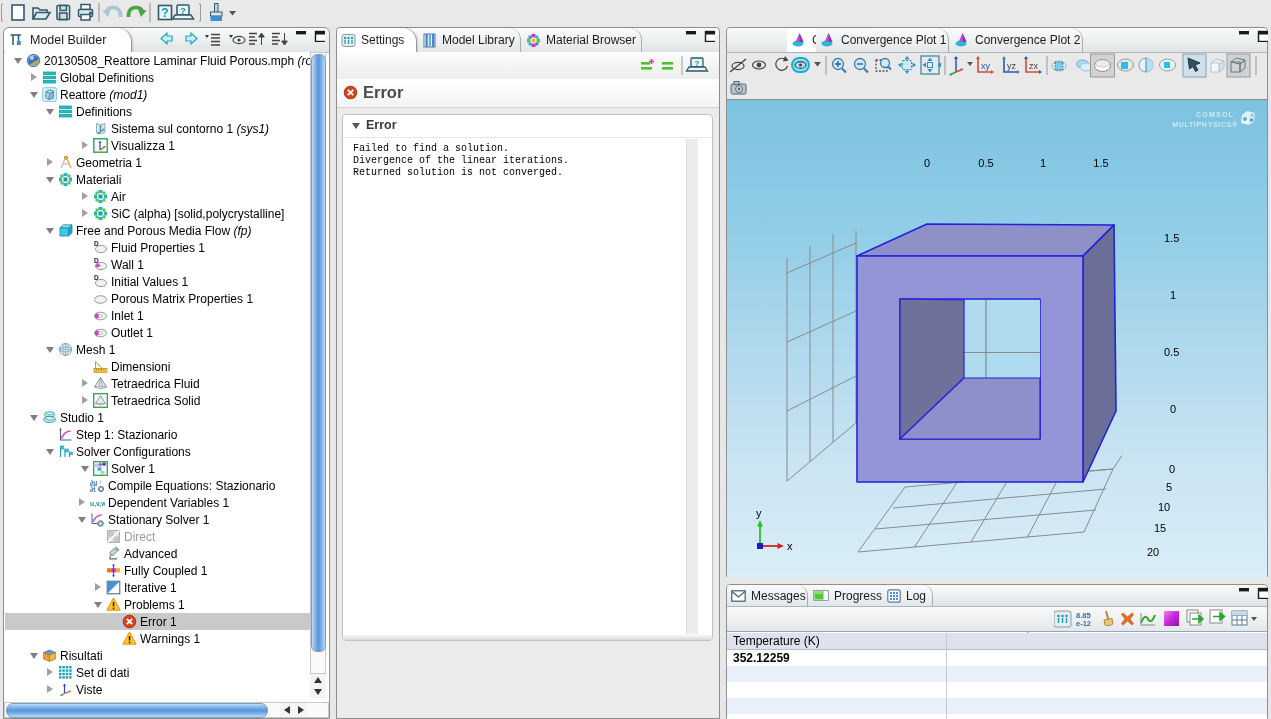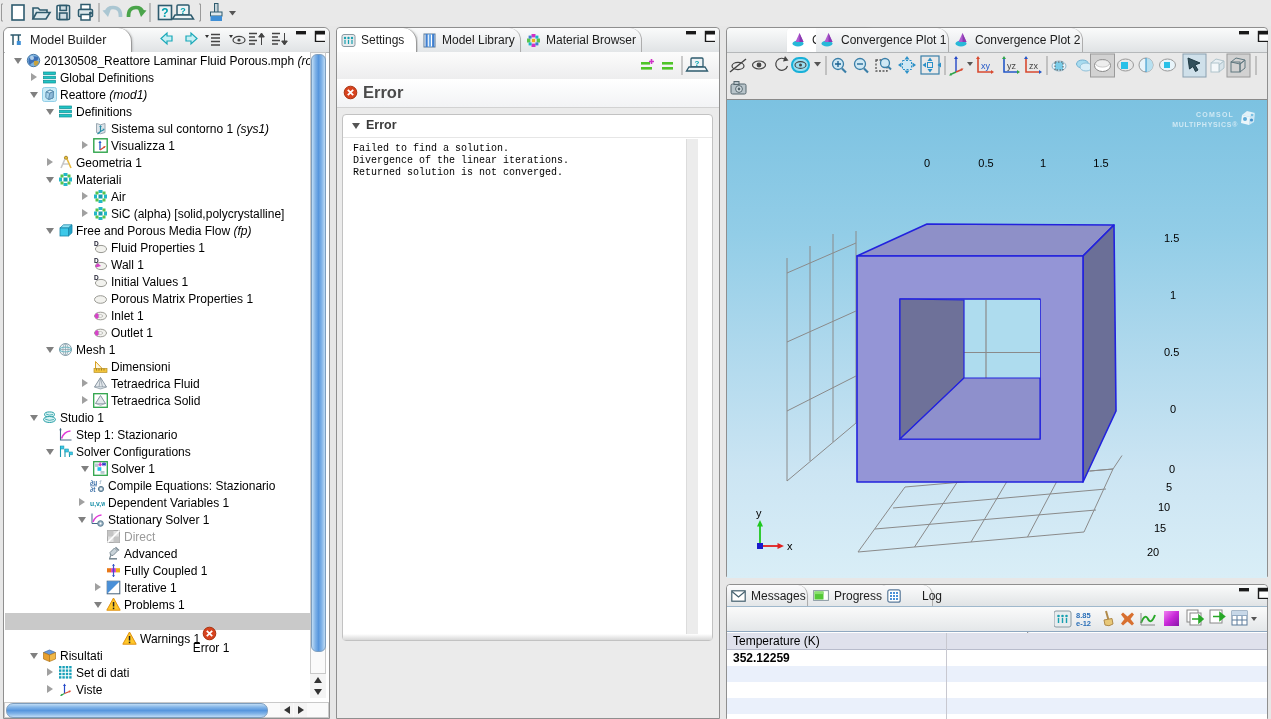--- a/index.html
+++ b/index.html
@@ -14,21 +14,21 @@
 .icon{display:inline-block;vertical-align:middle;}
 
 .tree{position:absolute;left:1px;top:24px;width:305px;background:#fff;overflow:hidden;font-size:12px;color:#000;}
 .row{height:17px;display:flex;align-items:center;white-space:nowrap;position:relative;}
 .tsp{display:inline-block;width:13px;height:13px;flex:0 0 13px;position:relative;}
 .tri-d{position:absolute;left:1px;top:4px;width:0;height:0;border-left:4.5px solid transparent;border-right:4.5px solid transparent;border-top:6px solid #808080;}
 .tri-r{position:absolute;left:2px;top:2px;width:0;height:0;border-top:4.5px solid transparent;border-bottom:4.5px solid transparent;border-left:6px solid #a0a0a0;}
 .ti{width:15px;height:15px;flex:0 0 15px;}
 .lbl{margin-left:3px;}
 .it{font-style:italic;}
-.sel{background:#c9c9c9;flex-direction:column;}
+.sel{background:#c9c9c9;}
 .gray{color:#9a9a9a;}
 
 .aqthumb-v{background:linear-gradient(90deg,#bfdcf5 0%,#82b4e8 25%,#5796dd 50%,#82b4e8 75%,#bfdcf5 100%);border-radius:6px;border:1px solid #7d9ebf;}
 .aqthumb-h{background:linear-gradient(180deg,#bfdcf5 0%,#82b4e8 25%,#5796dd 50%,#82b4e8 75%,#bfdcf5 100%);border-radius:7px;border:1px solid #7d9ebf;}
 .sbtrack{background:#fafafa;border:1px solid #c9c9c9;box-sizing:border-box;}
 .arrbtn{position:absolute;background:#f4f4f4;display:flex;align-items:center;justify-content:center;}
 .uarr{width:0;height:0;border-left:4px solid transparent;border-right:4px solid transparent;border-bottom:6px solid #333;}
 .darr{width:0;height:0;border-left:4px solid transparent;border-right:4px solid transparent;border-top:6px solid #333;}
 .larr{width:0;height:0;border-top:4px solid transparent;border-bottom:4px solid transparent;border-right:6px solid #333;}
 .rarr{width:0;height:0;border-top:4px solid transparent;border-bottom:4px solid transparent;border-left:6px solid #333;}
@@ -1017,21 +1017,21 @@
    <span>Messages</span>
   </div>
   <div class="tab inactive" style="left:82px;width:83px;height:21px;border-radius:4px 10px 0 0;">
    <svg class="icon" width="16" height="11" viewBox="0 0 16 11" style="margin-right:5px">
           <rect x=".6" y=".6" width="14.8" height="9.8" fill="#fff" stroke="#8a9aa2"></rect>
           <rect x="1.5" y="1.5" width="9" height="8" fill="#55c838"></rect>
           <rect x="1.5" y="1.5" width="9" height="2.6" fill="#8ae070"></rect>
         </svg>
    <span>Progress</span>
   </div>
-  <div class="tab inactive" style="left:156px;width:50px;height:22px;border-radius:4px 10px 0 0;gap:16px;">
+  <div class="tab inactive" style="left:156px;width:50px;height:22px;border-radius:4px 10px 0 0;">
    <svg class="icon" width="14" height="14" viewBox="0 0 14 14" style="margin-right:5px">
           <rect x=".8" y=".8" width="12.4" height="12.4" rx="2" fill="#fff" stroke="#5a7a9a" stroke-width="1.2"></rect>
           <g fill="#4a90d8">
             <rect x="3" y="3" width="2" height="2"></rect>
             <rect x="6" y="3" width="2" height="2"></rect>
             <rect x="9" y="3" width="2" height="2"></rect>
             <rect x="3" y="6" width="2" height="2"></rect>
             <rect x="6" y="6" width="2" height="2"></rect>
             <rect x="9" y="6" width="2" height="2"></rect>
             <rect x="3" y="9" width="2" height="2"></rect>

